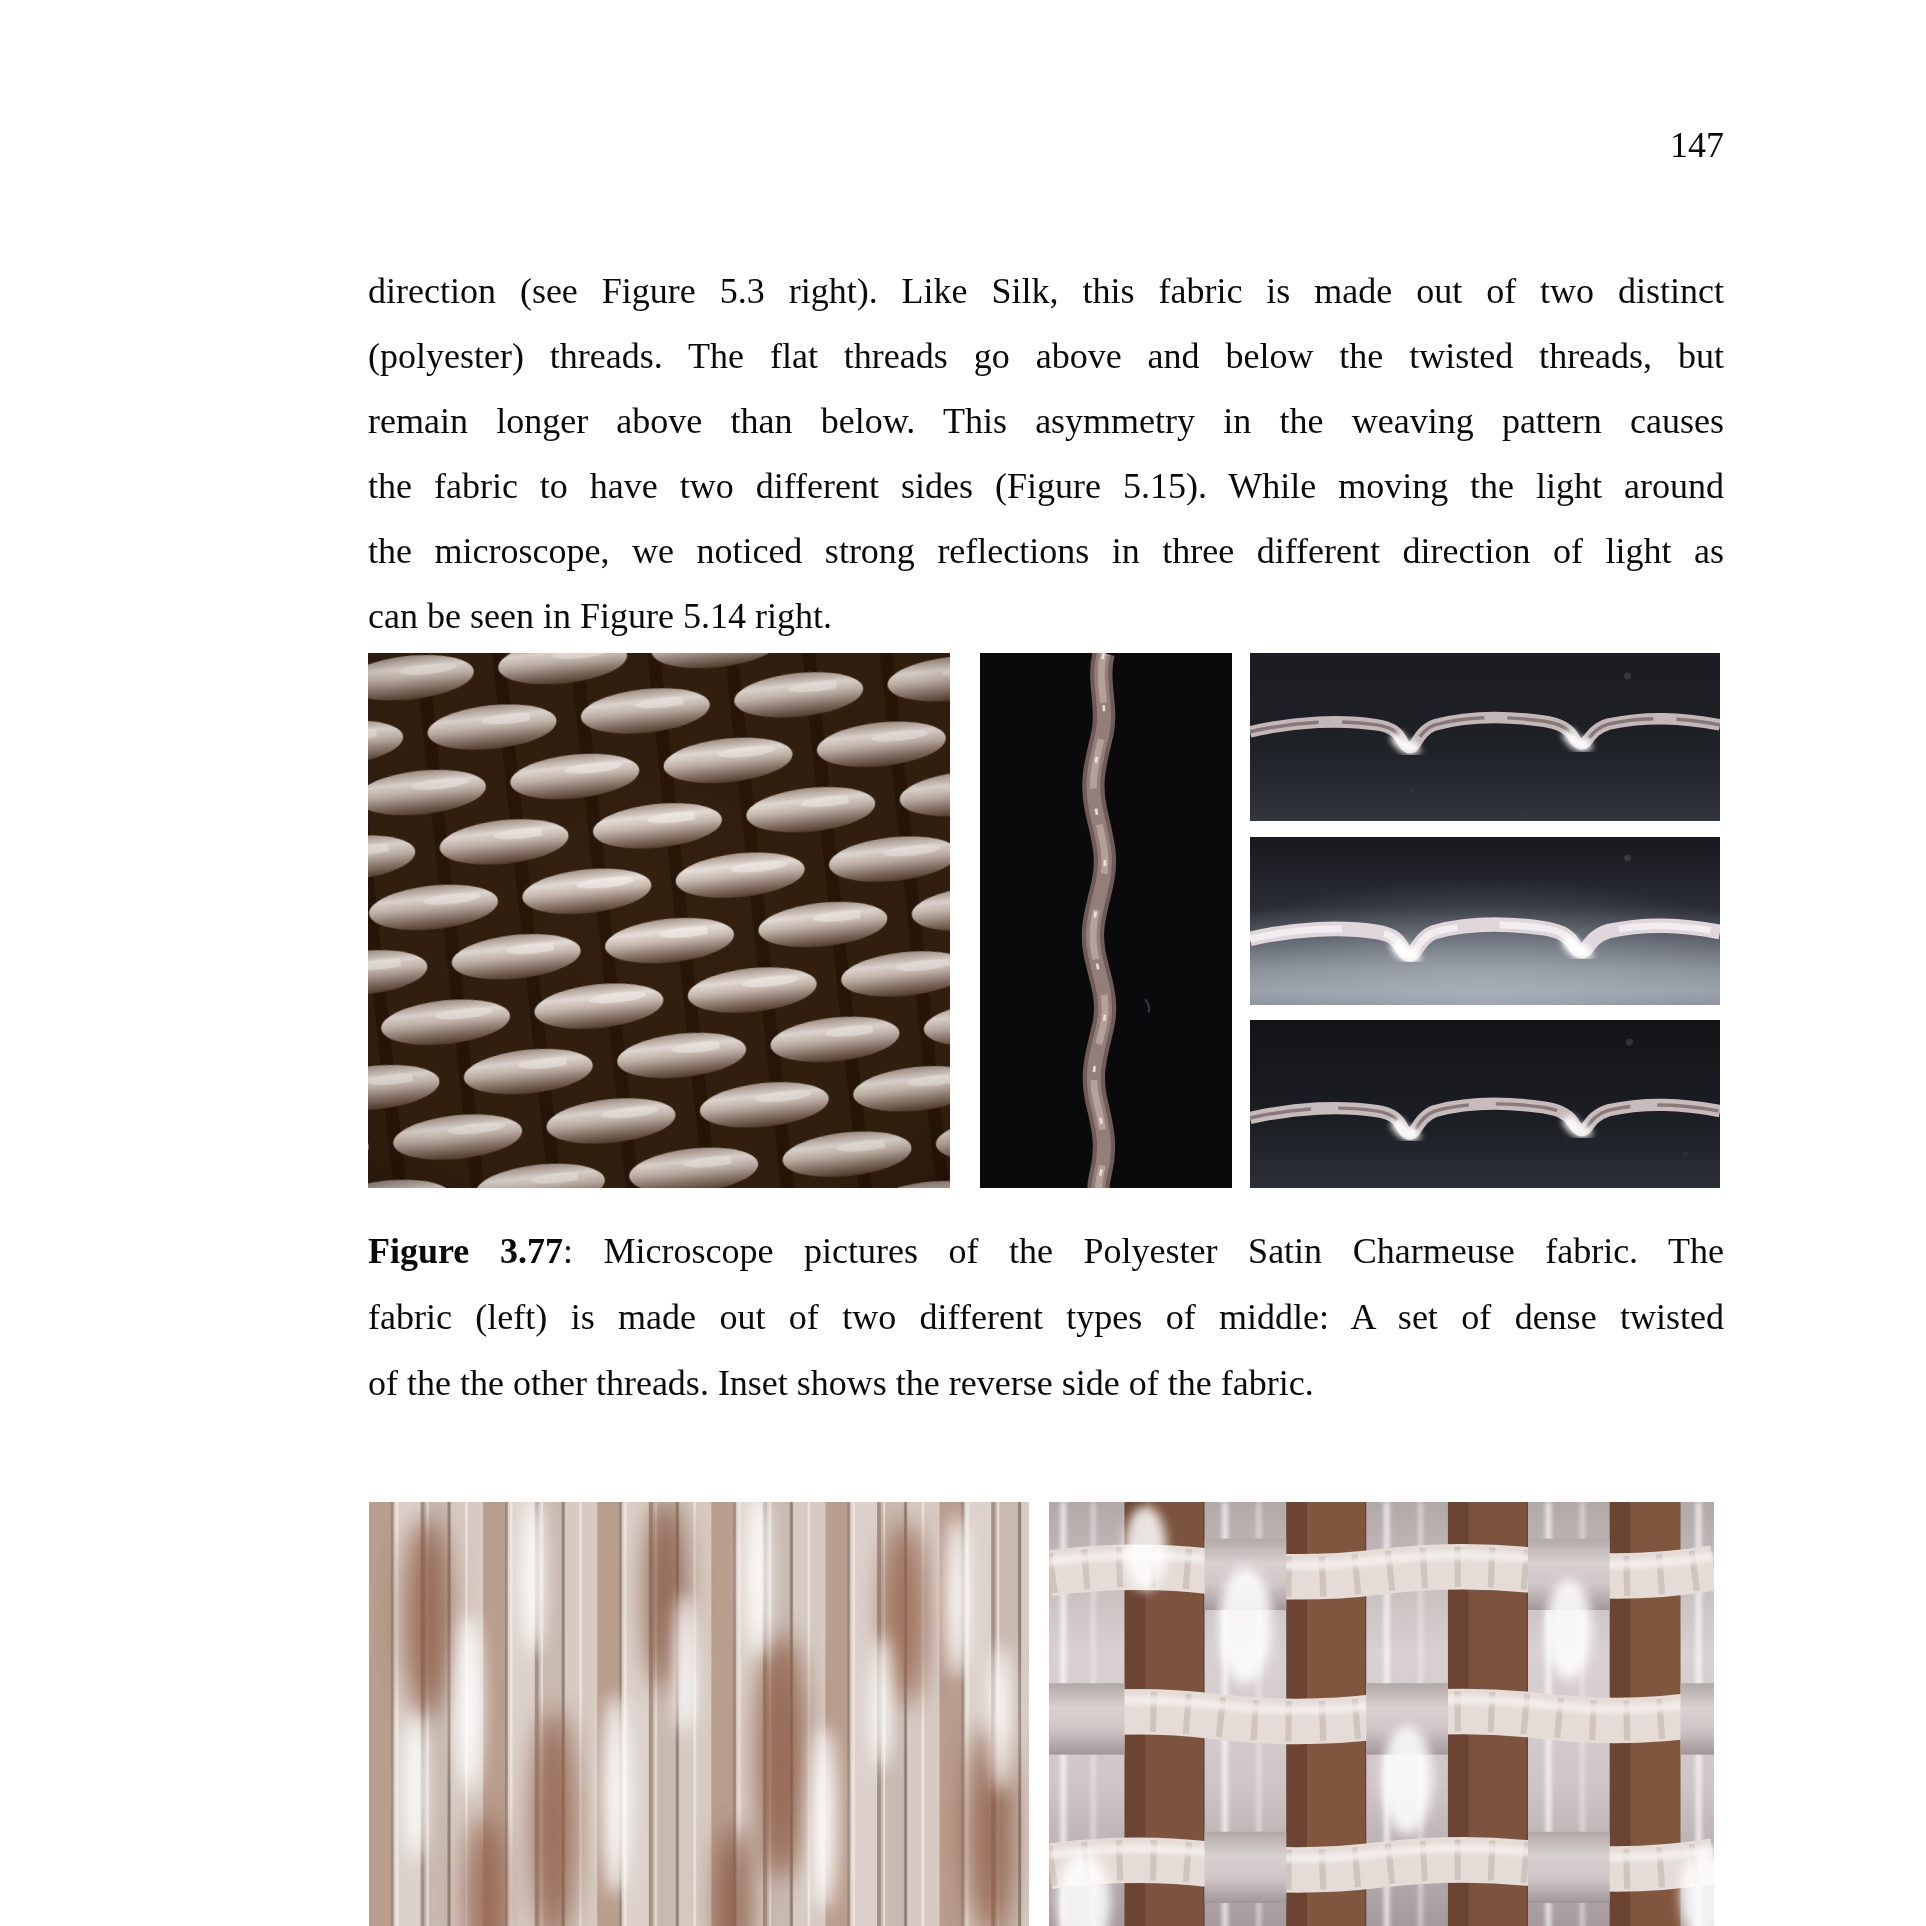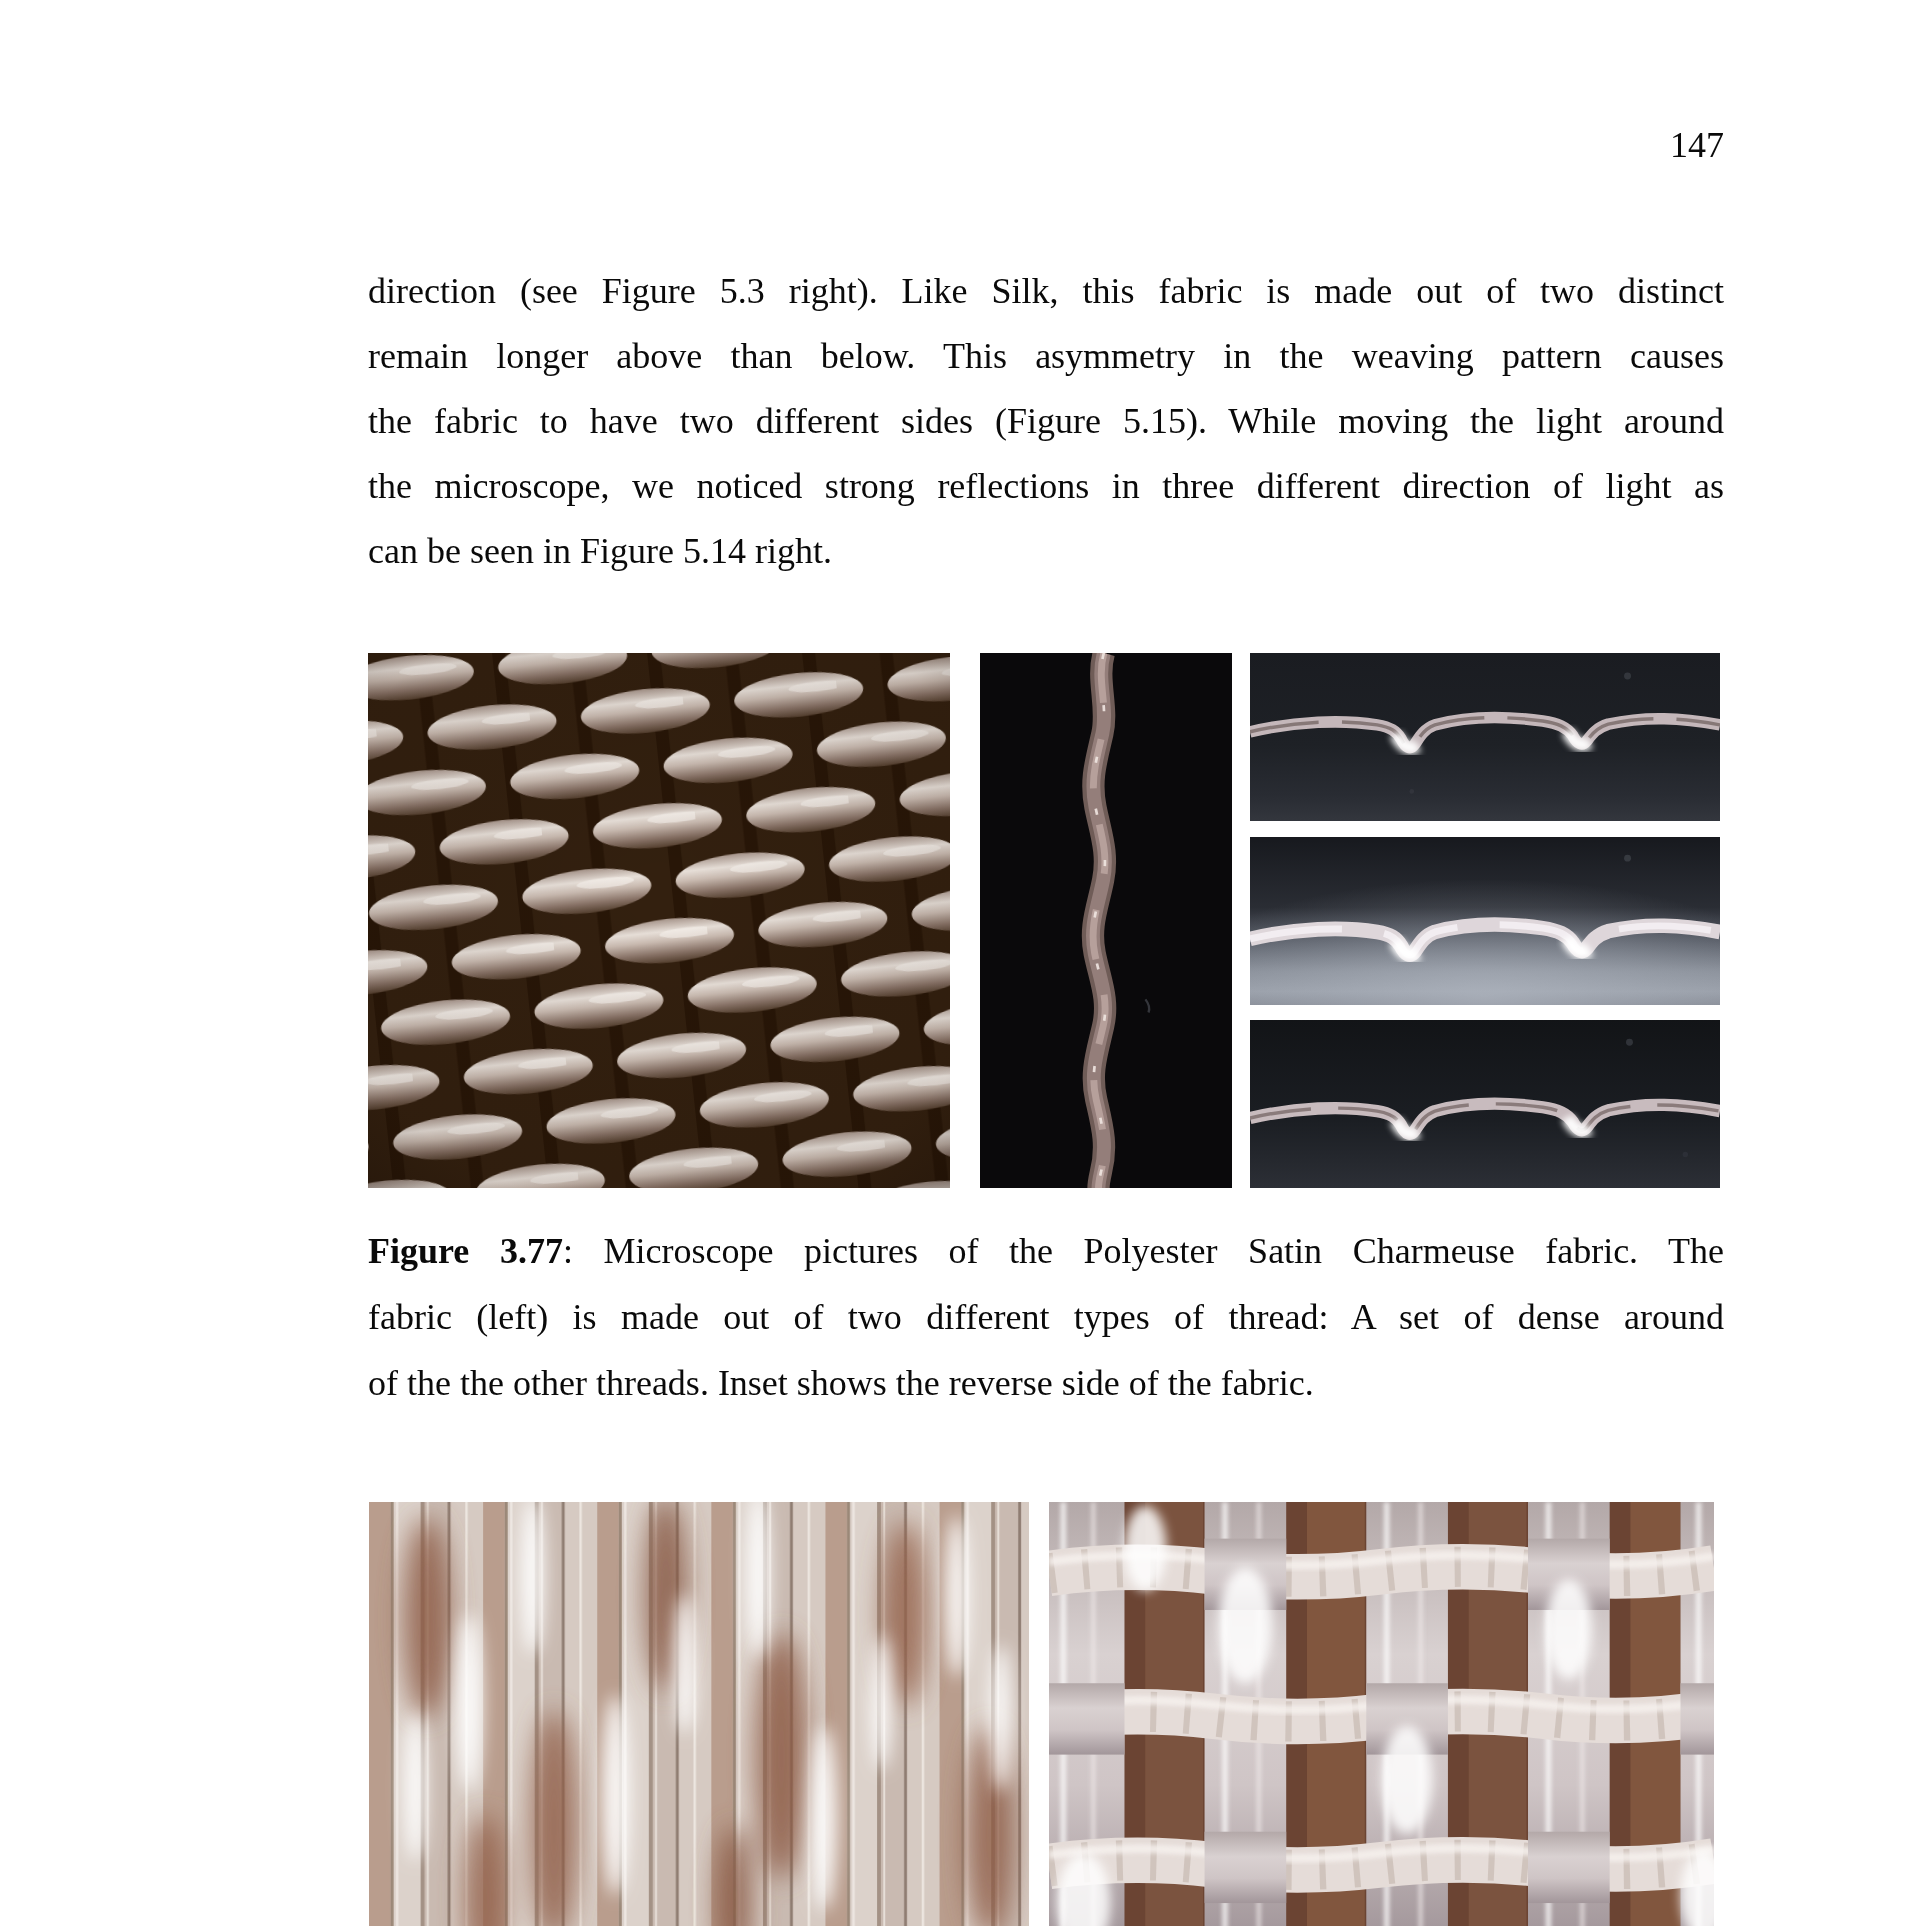--- a/index.html
+++ b/index.html
@@ -33,20 +33,21 @@
 </style>
 </head>
 <body>
 
 <div class="page">
 
   <div class="pagenum">147</div>
 
   <div class="para para-top">
     <div class="tline j">direction (see Figure 5.3 right). Like Silk, this fabric is made out of two distinct</div>
+    <div class="tline j">(polyester) threads. The flat threads go above and below the twisted threads, but</div>
     <div class="tline j">remain longer above than below. This asymmetry in the weaving pattern causes</div>
     <div class="tline j">the fabric to have two different sides (Figure 5.15). While moving the light around</div>
     <div class="tline j">the microscope, we noticed strong reflections in three different direction of light as</div>
     <div class="tline">can be seen in Figure 5.14 right.</div>
   </div>
 
   <div class="img" id="img514l" role="img" aria-label="Microscope photo of the fabric weave: rows of shiny flat threads over dark brown twisted threads">
     <svg viewBox="0 0 1510 1390" preserveAspectRatio="none" xmlns="http://www.w3.org/2000/svg">
       <defs>
         <linearGradient id="wtg" x1="0" y1="0" x2="0" y2="1">
@@ -158,21 +159,21 @@
         <path d="M0,255 C120,227 240,223 330,237 C365,243 380,253 392,273 C404,297 416,303 428,287 C440,269 452,247 480,237 C560,215 660,213 760,227 C800,233 822,243 838,265 C850,287 862,293 874,279 C886,263 898,245 930,235 C1030,213 1120,219 1220,237" fill="none" stroke="#c8bbbe" stroke-width="32"></path>
         <path d="M0,255 C120,227 240,223 330,237 C365,243 380,253 392,273 C404,297 416,303 428,287 C440,269 452,247 480,237 C560,215 660,213 760,227 C800,233 822,243 838,265 C850,287 862,293 874,279 C886,263 898,245 930,235 C1030,213 1120,219 1220,237" fill="none" stroke="#7a6b6a" stroke-width="9" stroke-dasharray="160 70" opacity="0.8"></path>
         <path d="M378,261 C392,293 414,305 436,291" fill="none" stroke="#ffffff" stroke-width="34" filter="url(#s3b)" opacity="0.95"></path>
         <path d="M824,253 C838,285 860,297 882,283" fill="none" stroke="#ffffff" stroke-width="34" filter="url(#s3b)" opacity="0.95"></path>
       </svg>
     </div>
   </div>
 
   <div class="para cap514">
     <div class="tline j"><span class="bold">Figure 3.77</span><span>: Microscope pictures of the Polyester Satin Charmeuse fabric. The</span></div>
-    <div class="tline j">fabric (left) is made out of two different types of thread: A set of dense around</div>
+    <div class="tline j">fabric (left) is made out of two different types of middle: A set of dense twisted</div>
     <div class="tline">of the the other threads. Inset shows the reverse side of the fabric.</div>
   </div>
 
   <div class="img" id="img515l" role="img" aria-label="Microscope photo of the fabric front: vertical shiny flat threads with brown gaps">
     <svg viewBox="0 0 1712 1128" preserveAspectRatio="none" xmlns="http://www.w3.org/2000/svg">
       <defs>
         <pattern id="fvs" width="296" height="1128" patternUnits="userSpaceOnUse">
           <rect width="296" height="1128" fill="#cbbcb4"></rect>
           <rect x="0" width="56" height="1128" fill="#b99d8d"></rect>
           <rect x="56" width="8" height="1128" fill="#9b8878"></rect>

